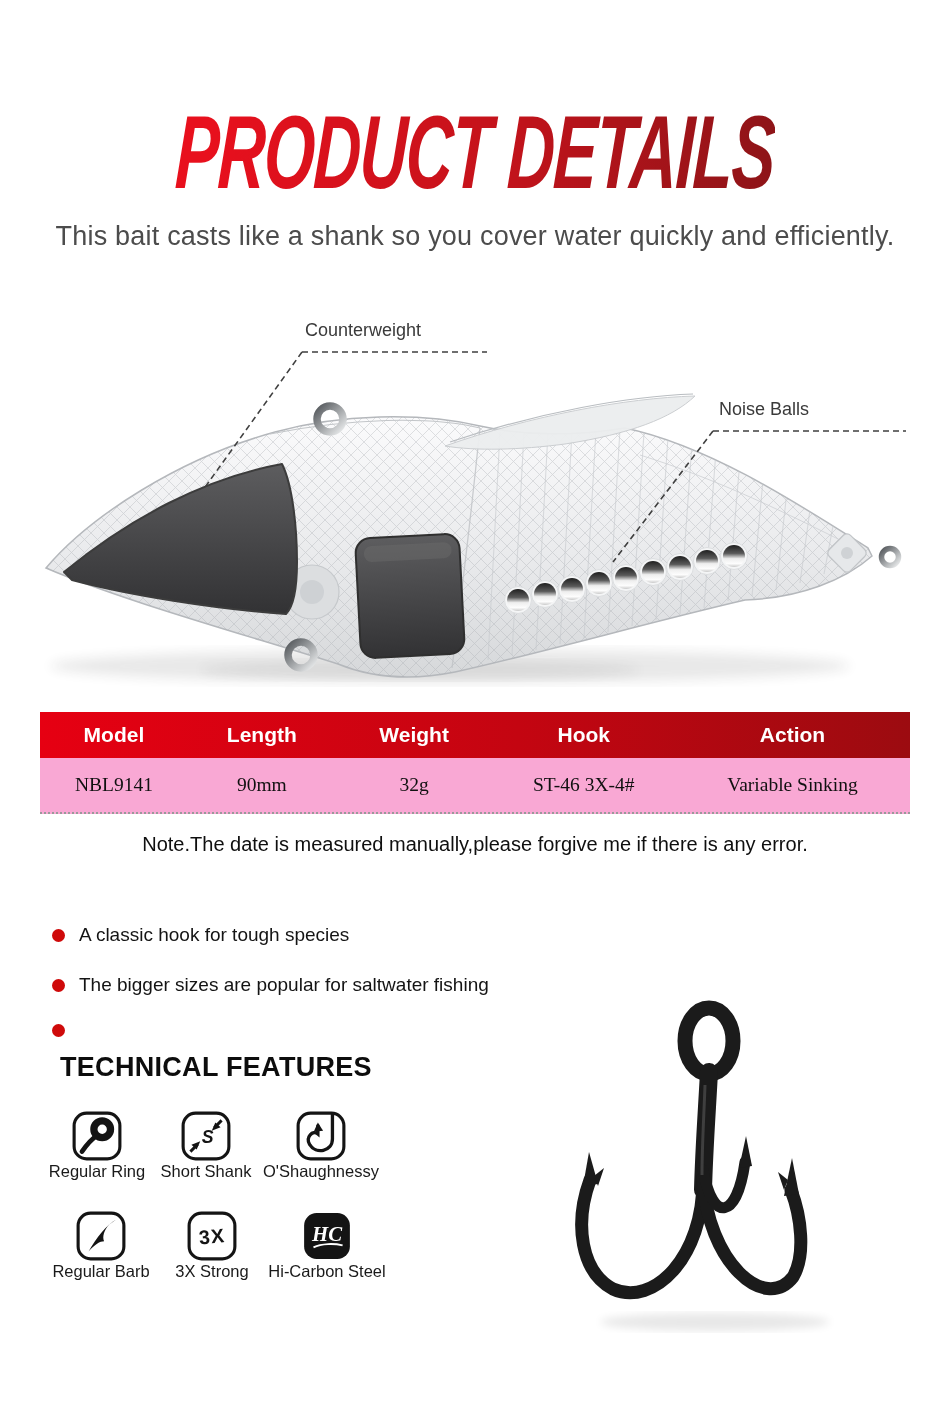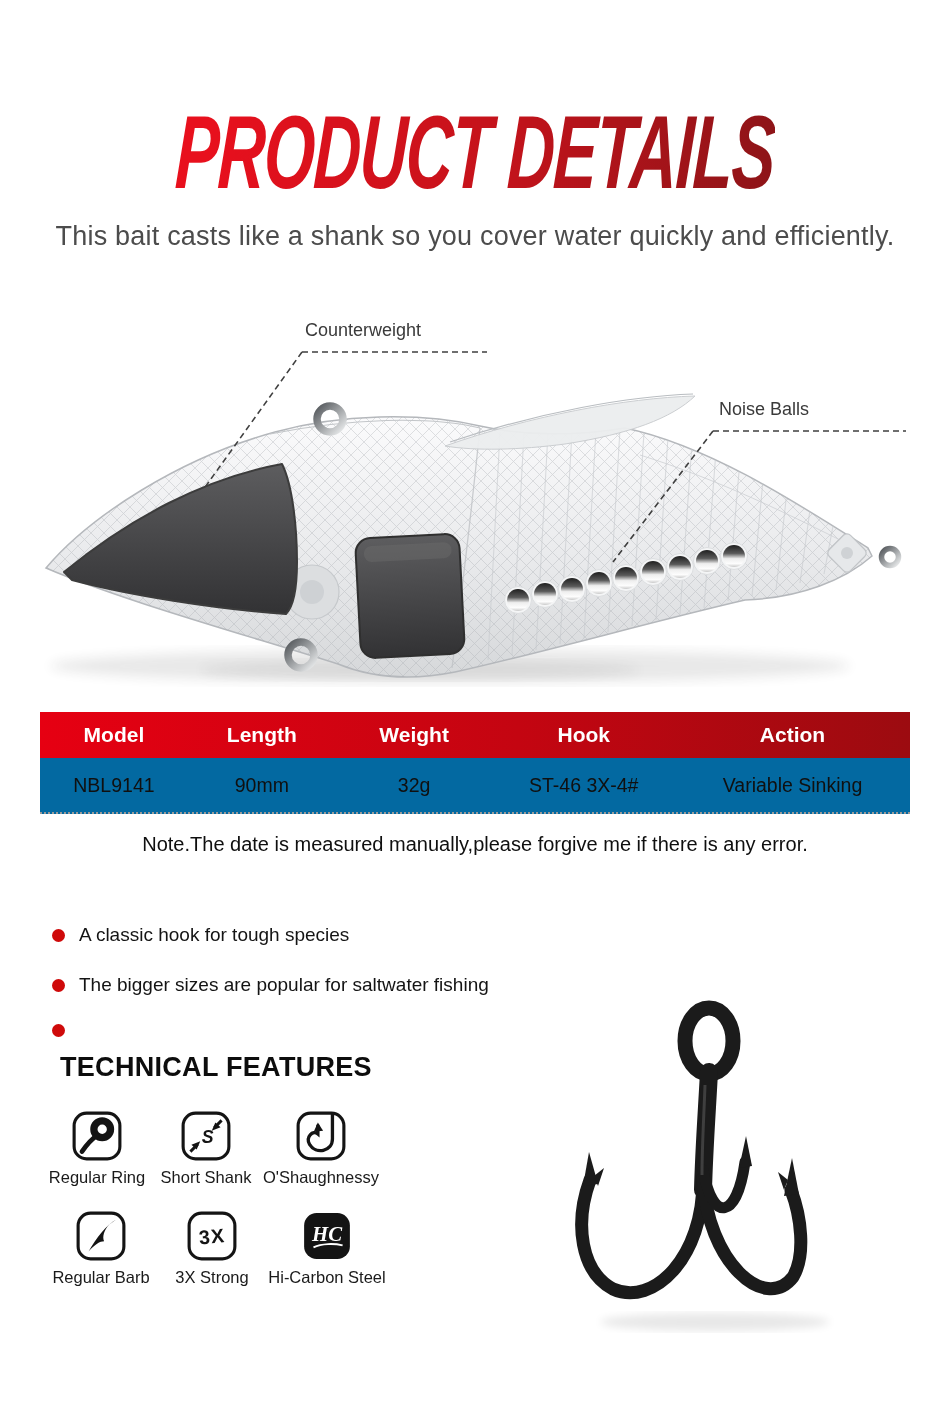--- a/index.html
+++ b/index.html
@@ -19,42 +19,42 @@
   .callout{font-size:18px;color:#3a3a3a;white-space:nowrap;}
   .callout-cw{top:320px;left:305px;}
   .callout-nb{top:399px;left:719px;}
 
   
   .spec-table{top:712px;left:40px;width:870px;}
   .spec-head{display:flex;height:46px;align-items:center;
     background:linear-gradient(90deg,#e60012 0%,#c40511 55%,#9c0b10 100%);
     color:#ffffff;font-weight:700;font-size:21px;}
   .spec-row{display:flex;height:54px;align-items:center;font-size:19.5px;color:#101010;
-    border-bottom:2px dotted #9a9a9a;background:#0369a1;}
+    border-bottom:2px dotted #9a9a9a;background:#f9a8d4;font-family:Liberation Serif, serif;}
   .c1{width:17%;text-align:center;}
   .c2{width:17%;text-align:center;}
   .c3{width:18%;text-align:center;}
   .c4{width:21%;text-align:center;}
   .c5{width:27%;text-align:center;}
 
   .note{top:833px;left:0;right:0;text-align:center;font-size:20px;color:#0f0f0f;}
 
   
   .bullets{top:924px;left:52px;display:flex;flex-direction:column;gap:28px;}
   .bullet-row{display:flex;align-items:center;gap:14px;font-size:19px;color:#141414;}
   .dot{width:13px;height:13px;border-radius:50%;background:#cf0a0a;flex:0 0 auto;}
 
   
   .tech-heading{top:1052px;left:60px;font-size:27px;font-weight:700;color:#0d0d0d;letter-spacing:0.3px;}
   .feat-row1{top:1110px;left:44px;display:flex;}
   .feat-row2{top:1210px;left:40px;display:flex;}
   .feat{display:flex;flex-direction:column;align-items:center;}
   .fw1{width:106px;} .fw2{width:112px;} .fw3{width:118px;} .fw4{width:106px;}
   .fw5{width:122px;} .fw6{width:100px;} .fw7{width:130px;}
-  .feat-label{margin-top:6px;font-size:16.5px;color:#1a1a1a;white-space:nowrap;}
+  .feat-label{font-size:16.5px;color:#1a1a1a;white-space:nowrap;}
   .icon-box{width:52px;height:52px;}
 
   svg{display:block;}
 </style>
 </head>
 <body>
 
 <div class="page">
 
   <div class="abs title-wrap">

